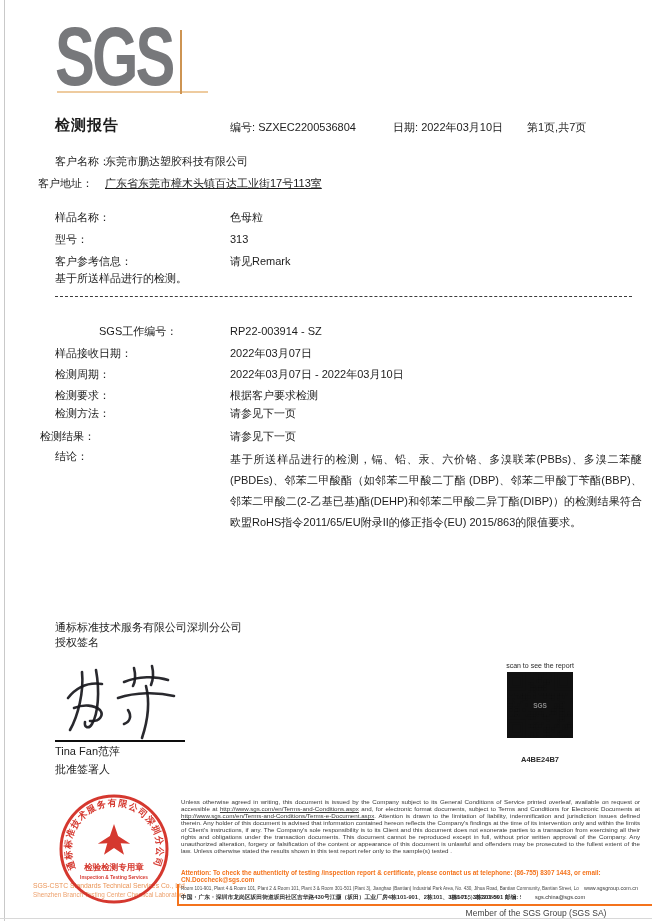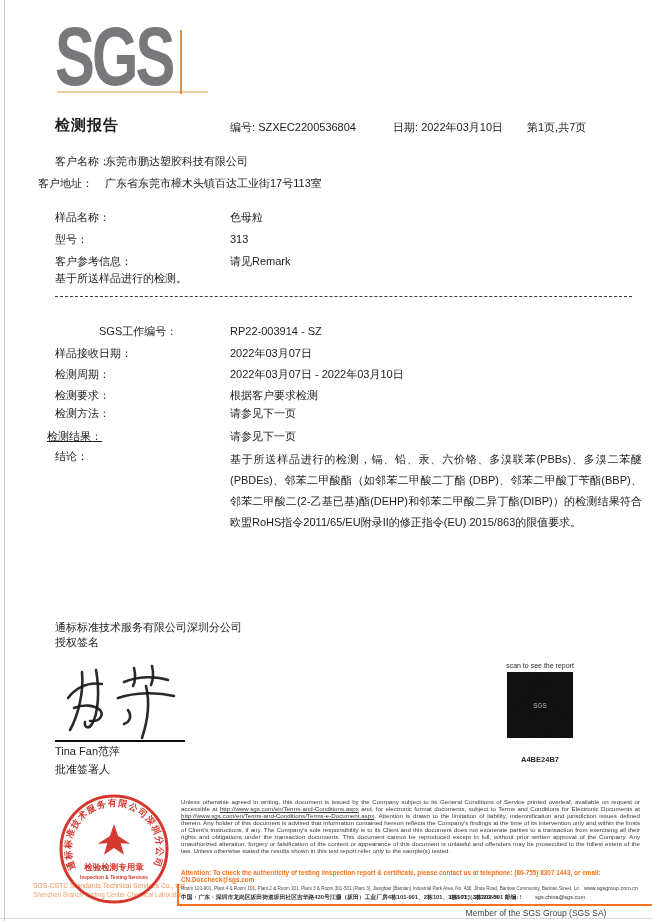--- a/index.html
+++ b/index.html
@@ -62,21 +62,21 @@
 <div class="logo-vline"></div>
 
 <div class="doc-title">检测报告</div>
 <div class="hdr" style="left:230px;text-align:right;"><span>编号:</span> <span>SZXEC2200536804</span></div>
 <div class="hdr" style="left:393px;"><span>日期:</span> <span>2022年03月10日</span></div>
 <div class="hdr" style="left:527px;">第1页,共7页</div>
 
 <div class="t" style="left:55px;top:155px;">客户名称：</div>
 <div class="t" style="left:105px;top:155px;">东莞市鹏达塑胶科技有限公司</div>
 <div class="t" style="left:38px;top:177px;">客户地址：</div>
-<div class="t" style="left:105px;top:177px;">广东省东莞市樟木头镇百达工业街17号113室</div>
+<div class="t" style="left:105px;top:177px;text-decoration:underline;">广东省东莞市樟木头镇百达工业街17号113室</div>
 
 <div class="t" style="left:55px;top:211px;">样品名称：</div>
 <div class="t" style="left:230px;top:211px;">色母粒</div>
 <div class="t" style="left:55px;top:233px;">型号：</div>
 <div class="t" style="left:230px;top:233px;">313</div>
 <div class="t" style="left:55px;top:255px;">客户参考信息：</div>
 <div class="t" style="left:230px;top:255px;">请见Remark</div>
 <div class="t" style="left:55px;top:272px;">基于所送样品进行的检测。</div>
 
 <div class="dashed"></div>
@@ -84,21 +84,21 @@
 <div class="t" style="left:55px;top:325px;margin-left:44px;">SGS工作编号：</div>
 <div class="t" style="left:230px;top:325px;">RP22-003914 - SZ</div>
 <div class="t" style="left:55px;top:347px;">样品接收日期：</div>
 <div class="t" style="left:230px;top:347px;">2022年03月07日</div>
 <div class="t" style="left:55px;top:368px;">检测周期：</div>
 <div class="t" style="left:230px;top:368px;">2022年03月07日 - 2022年03月10日</div>
 <div class="t" style="left:55px;top:389px;">检测要求：</div>
 <div class="t" style="left:230px;top:389px;">根据客户要求检测</div>
 <div class="t" style="left:55px;top:407px;">检测方法：</div>
 <div class="t" style="left:230px;top:407px;">请参见下一页</div>
-<div class="t" style="left:47px;top:430px;text-decoration:underline;">检测结果：</div>
+<div class="t" style="left:40px;top:430px;">检测结果：</div>
 <div class="t" style="left:230px;top:430px;">请参见下一页</div>
 
 <div class="t" style="left:55px;top:450px;">结论：</div>
 <div class="concl">基于所送样品进行的检测，镉、铅、汞、六价铬、多溴联苯(PBBs)、多溴二苯醚(PBDEs)、邻苯二甲酸酯（如邻苯二甲酸二丁酯 (DBP)、邻苯二甲酸丁苄酯(BBP)、邻苯二甲酸二(2-乙基已基)酯(DEHP)和邻苯二甲酸二异丁酯(DIBP)）的检测结果符合欧盟RoHS指令2011/65/EU附录II的修正指令(EU) 2015/863的限值要求。</div>
 
 <div class="t" style="left:55px;top:621px;">通标标准技术服务有限公司深圳分公司</div>
 <div class="t" style="left:55px;top:636px;">授权签名</div>
 
 <svg class="sig-svg" width="140" height="85" viewBox="0 0 140 85">
   <path d="M10,40 C18,30 30,24 44,26"></path>

